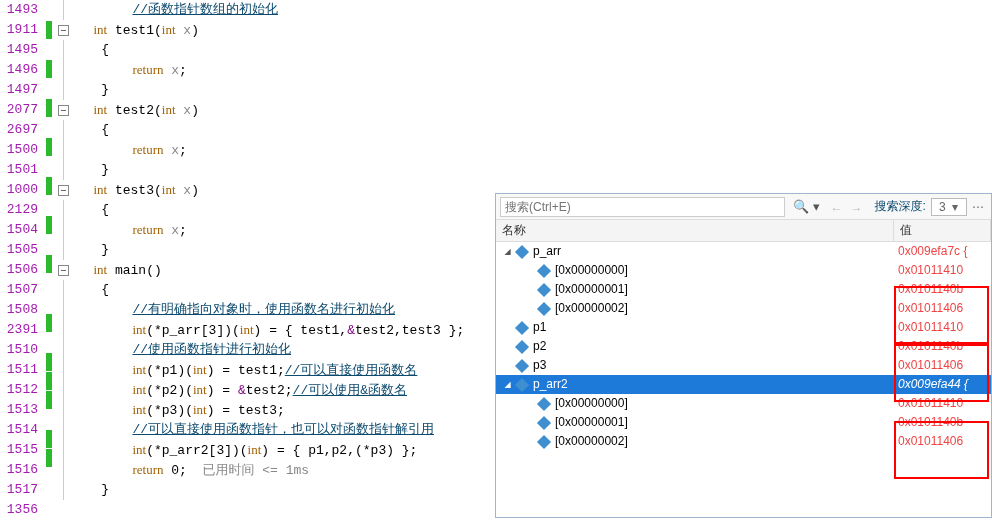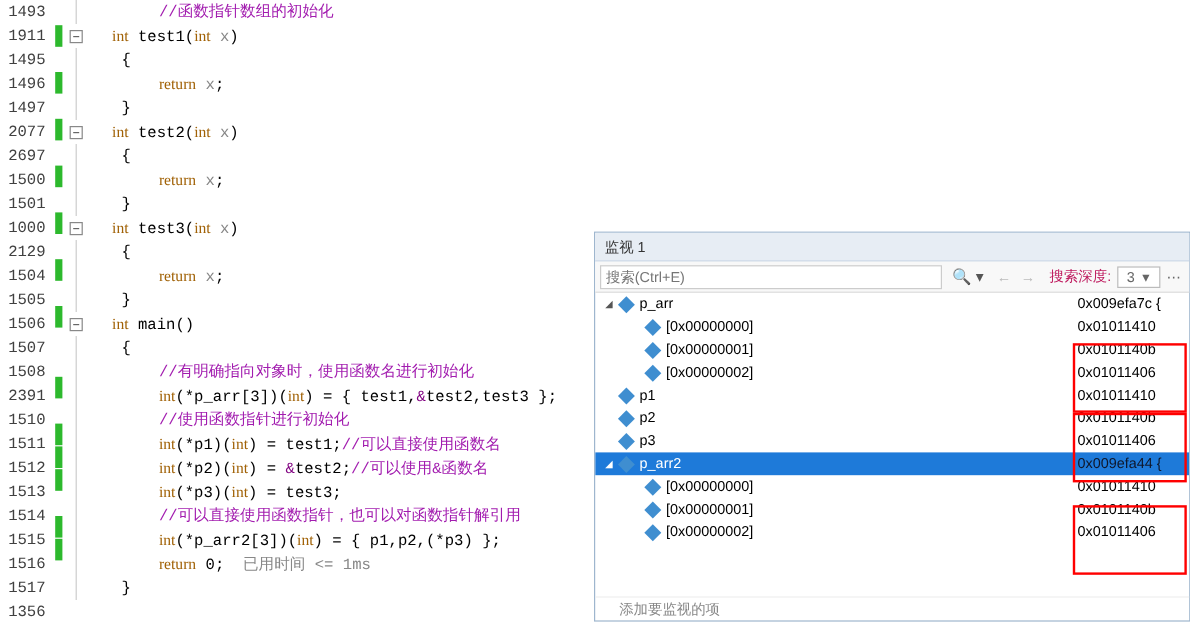--- a/index.html
+++ b/index.html
@@ -15,21 +15,21 @@
   .code-area {
     position: absolute;
     left: 0; top: 0;
     width: 100%;
     height: 100%;
     display: flex;
   }
   .gutter {
     width: 42px;
     text-align: right;
-    color: #404040;
+    color: #a21caf;
     background: #fff;
     padding-right: 4px;
   }
   .indicator-col {
     width: 14px;
     background: #fff;
   }
   .fold-col {
     width: 14px;
     background: #fff;
@@ -72,21 +72,21 @@
     background: #666;
     position: absolute;
   }
   .fold.vline::before {
     content: "";
     width: 1px; height: 20px;
     background: #ccc;
     position: absolute;
   }
   .kw-blue { color: #a16207; font-family: Liberation Serif, serif; }
-  .kw-green { color: #a21caf; }
+  .kw-green { color: #0c4a6e; text-decoration: underline; }
   .kw-purple { color: #800080; }
   .kw-black { color: #000; }
   .kw-gray { color: #888; }
 
   
   .watch {
     position: absolute;
     left: 495px;
     top: 193px;
     width: 497px;
@@ -122,21 +122,21 @@
     font-size: 12px;
   }
   .watch-nav {
     display: flex;
     align-items: center;
     gap: 2px;
     padding: 0 4px;
     color: #666;
   }
   .watch-nav span { padding: 0 3px; }
-  .watch-nav .depth-label { color: #be185d; margin-left: 4px; }
+  .watch-nav .depth-label { color: #0c4a6e; margin-left: 4px; }
   .watch-nav .depth-sel {
     border: 1px solid #bbb;
     background: #fff;
     padding: 0 8px 0 4px;
     height: 18px;
     display: inline-flex;
     align-items: center;
   }
   .watch-header {
     display: flex;
@@ -160,29 +160,29 @@
   }
   .watch-row .rname {
     width: 398px;
     display: flex;
     align-items: center;
     padding-left: 4px;
   }
   .watch-row .rval {
     flex: 1;
     padding-left: 4px;
-    color: #000000;
+    color: #ef4444;
     overflow: hidden;
     white-space: nowrap;
   }
   .watch-row.selected {
     background: #1e7ad9;
     color: #fff;
   }
-  .watch-row.selected .rval { color: #0f172a; }
+  .watch-row.selected .rval { color: #ffffff; font-style: italic; }
   .exp {
     width: 11px; height: 11px;
     display: inline-flex;
     align-items: center;
     justify-content: center;
     margin-right: 2px;
     color: #555;
     font-size: 9px;
   }
   .icon-cube {
@@ -303,32 +303,35 @@
       <div class="fold vline"></div>
       <div class="fold vline"></div>
       <div class="fold vline"></div>
       <div class="fold vline"></div>
       <div class="fold "></div>
     </div>
   <div class="code-col" id="codecol"><div class="line">        <span class="kw-green">//函数指针数组的初始化</span></div><div class="line">   <span class="kw-blue">int</span> <span class="kw-black">test1</span>(<span class="kw-blue">int</span> <span class="kw-gray">x</span>)</div><div class="line">    {</div><div class="line">        <span class="kw-blue">return</span> <span class="kw-gray">x</span>;</div><div class="line">    }</div><div class="line">   <span class="kw-blue">int</span> <span class="kw-black">test2</span>(<span class="kw-blue">int</span> <span class="kw-gray">x</span>)</div><div class="line">    {</div><div class="line">        <span class="kw-blue">return</span> <span class="kw-gray">x</span>;</div><div class="line">    }</div><div class="line">   <span class="kw-blue">int</span> <span class="kw-black">test3</span>(<span class="kw-blue">int</span> <span class="kw-gray">x</span>)</div><div class="line">    {</div><div class="line">        <span class="kw-blue">return</span> <span class="kw-gray">x</span>;</div><div class="line">    }</div><div class="line">   <span class="kw-blue">int</span> <span class="kw-black">main</span>()</div><div class="line">    {</div><div class="line">        <span class="kw-green">//有明确指向对象时，使用函数名进行初始化</span></div><div class="line">        <span class="kw-blue">int</span>(*<span class="kw-black">p_arr</span>[3])(<span class="kw-blue">int</span>) = { <span class="kw-black">test1</span>,<span class="kw-purple">&amp;</span><span class="kw-black">test2</span>,<span class="kw-black">test3</span> };</div><div class="line">        <span class="kw-green">//使用函数指针进行初始化</span></div><div class="line">        <span class="kw-blue">int</span>(*<span class="kw-black">p1</span>)(<span class="kw-blue">int</span>) = <span class="kw-black">test1</span>;<span class="kw-green">//可以直接使用函数名</span></div><div class="line">        <span class="kw-blue">int</span>(*<span class="kw-black">p2</span>)(<span class="kw-blue">int</span>) = <span class="kw-purple">&amp;</span><span class="kw-black">test2</span>;<span class="kw-green">//可以使用&amp;函数名</span></div><div class="line">        <span class="kw-blue">int</span>(*<span class="kw-black">p3</span>)(<span class="kw-blue">int</span>) = <span class="kw-black">test3</span>;</div><div class="line">        <span class="kw-green">//可以直接使用函数指针，也可以对函数指针解引用</span></div><div class="line">        <span class="kw-blue">int</span>(*<span class="kw-black">p_arr2</span>[3])(<span class="kw-blue">int</span>) = { <span class="kw-black">p1</span>,<span class="kw-black">p2</span>,(*<span class="kw-black">p3</span>) };</div><div class="line">        <span class="kw-blue">return</span> 0;  <span class="kw-gray">已用时间 &lt;= 1ms</span></div><div class="line">    }</div><div class="line"></div></div>
 </div>
 
 <div class="watch">
-  <div class="watch-title">监视 1</div>
   <div class="watch-search">
     <input type="text" placeholder="搜索(Ctrl+E)" style="">
     <span class="search-icon">🔍 ▾</span>
     <div class="watch-nav">
       <span style="color:#bbb">←</span>
       <span style="color:#bbb">→</span>
       <span class="depth-label">搜索深度:</span>
       <span class="depth-sel"><span>3</span>&nbsp;▾</span>
       <span>⋯</span>
     </div>
   </div>
+  <div class="watch-header">
+    <div class="col col-name">名称</div>
+    <div class="col col-val">值</div>
+  </div>
   <div class="watch-body" id="watchbody">
       <div class="watch-row">
         <div class="rname" style="padding-left: 6px;">
           <span class="exp" style="color: rgb(85, 85, 85); font-size: 8px;">◢</span>
           <span class="icon-cube"></span>
           <span>p_arr</span>
         </div>
         <div class="rval">0x009efa7c {</div>
       </div>
       <div class="watch-row">
@@ -405,18 +408,17 @@
       </div>
       <div class="watch-row">
         <div class="rname" style="padding-left: 28px;">
           <span class="exp"></span>
           <span class="icon-cube"></span>
           <span>[0x00000002]</span>
         </div>
         <div class="rval">0x01011406</div>
       </div>
     </div>
-  <div class="watch-footer">添加要监视的项</div>
 
   <div class="redbox" style="left:398px;top:92px;width:95px;height:58px"></div>
   <div class="redbox" style="left:398px;top:150px;width:95px;height:58px"></div>
   <div class="redbox" style="left:398px;top:227px;width:95px;height:58px"></div>
 </div>
 
 </body></html>

